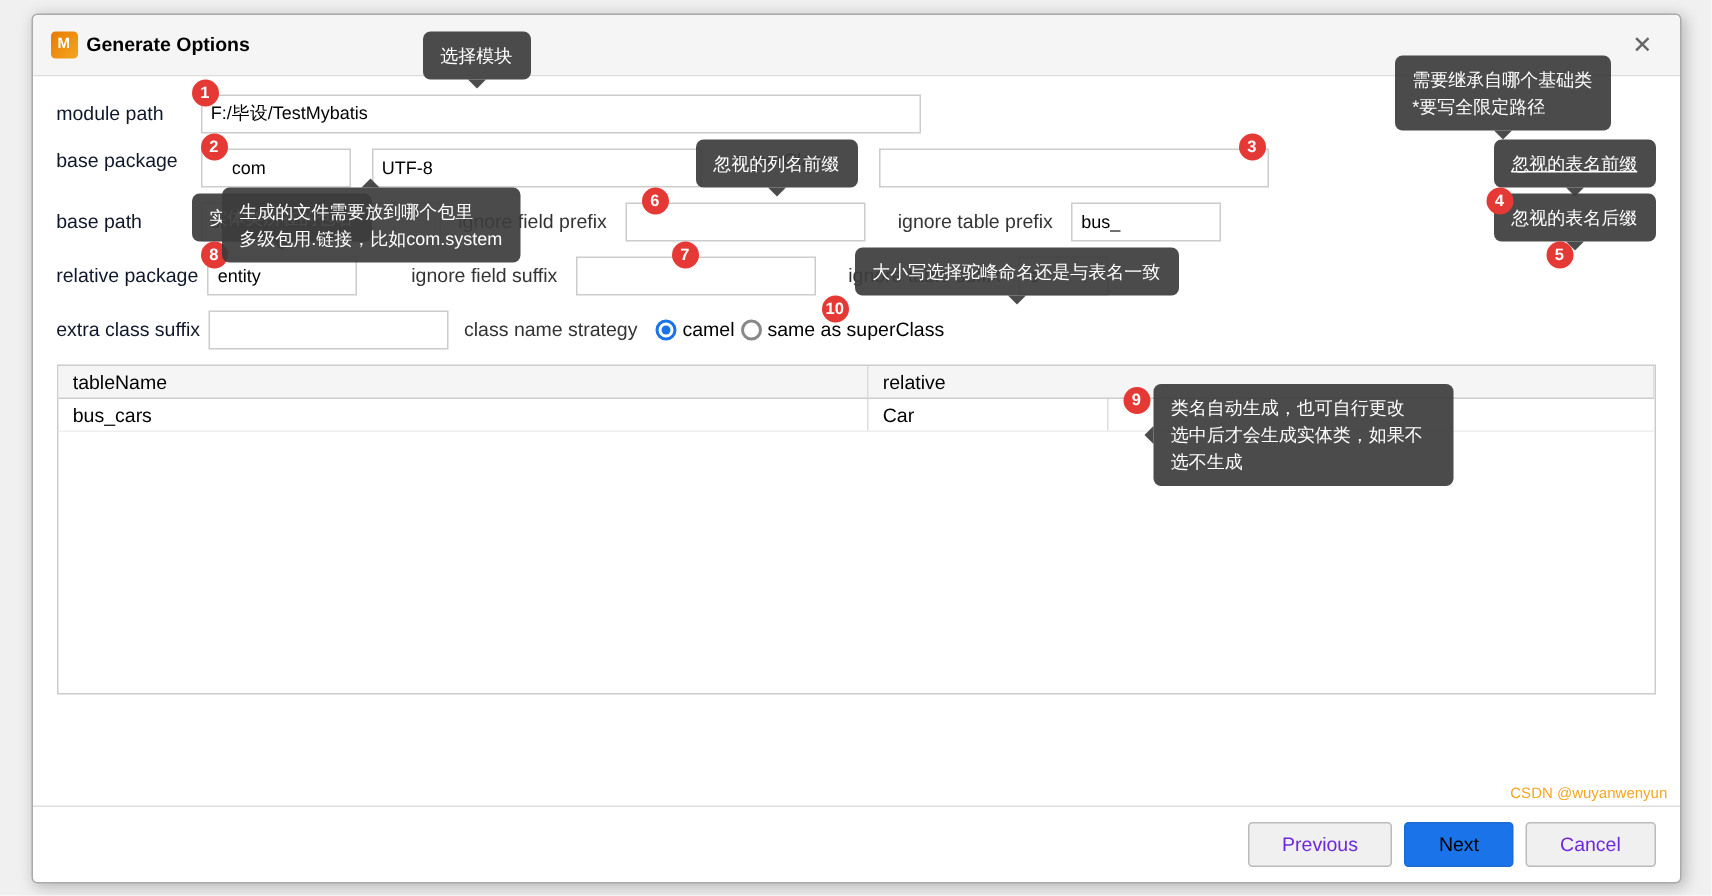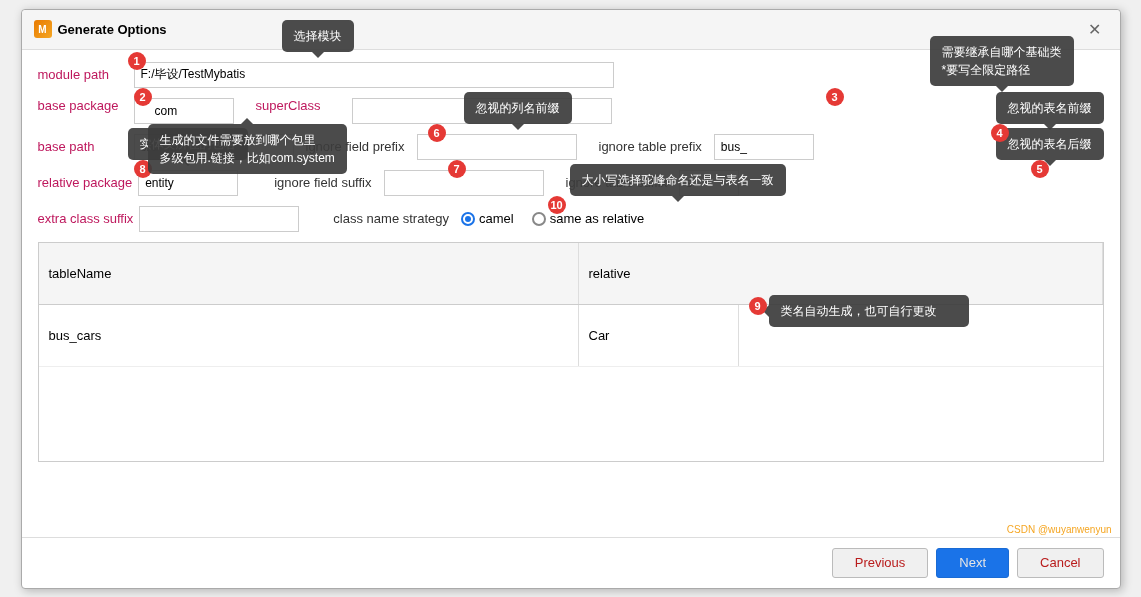--- a/index.html
+++ b/index.html
@@ -65,21 +65,21 @@
       position: relative;
     }
     .form-row {
       display: flex;
       align-items: center;
       margin-bottom: 10px;
       gap: 6px;
       position: relative;
     }
     .form-label {
-      color: #be185d;
+      color: #0f172a;
       min-width: 90px;
       font-size: 13px;
     }
     .form-input {
       border: 1px solid #ccc;
       padding: 3px 6px;
       font-size: 12px;
       height: 26px;
       background: #fff;
       outline: none;
@@ -94,21 +94,21 @@
       margin-top: 8px;
       flex: 1;
       min-height: 220px;
     }
     .table-header {
       display: flex;
       background: #f5f5f5;
       border-bottom: 1px solid #ccc;
     }
     .table-cell {
-      padding: 23px 10px;
+      padding: 3px 10px;
       font-size: 13px;
       border-right: 1px solid #ddd;
     }
     .table-cell-wide { width: 540px; }
     .table-cell-medium { flex: 1; }
     .table-row-data {
       display: flex;
       border-bottom: 1px solid #eee;
     }
     .tooltip-balloon {
@@ -171,31 +171,31 @@
     .btn {
       padding: 5px 22px;
       font-size: 13px;
       border-radius: 3px;
       cursor: pointer;
       height: 30px;
     }
     .btn-default {
       background: #f0f0f0;
       border: 1px solid #bbb;
-      color: #b91c1c;
+      color: #6d28d9;
     }
     .btn-primary {
       background: #1a73e8;
       border: 1px solid #1a6bd4;
-      color: #e5e5e5;
+      color: #000000;
     }
     .radio-group {
       display: flex;
       align-items: center;
-      gap: 18px;
+      gap: 4px;
     }
     .radio-item {
       display: flex;
       align-items: center;
       gap: 4px;
       cursor: pointer;
     }
     .radio-dot {
       width: 14px;
       height: 14px;
@@ -253,20 +253,21 @@
       <span class="form-label">base package</span>
       <input class="form-input" style="width: 100px; padding-left: 20px;" value="com">
 
       <span class="badge-circle" style="left:96px; top:-10px;">2</span>
 
       <div class="tooltip-balloon tooltip-top" style="top:26px; left:110px; z-index:200;">
         <div>生成的文件需要放到哪个包里</div>
         <div>多级包用.链接，比如com.system</div>
       </div>
 
+      <input class="form-input" style="width: 220px; margin-left: 8px;" value="UTF-8">
 
       <span class="form-label" style="margin-left:16px;">superClass</span>
       <input class="form-input" style="width: 260px;" value="">
 
       <span class="badge-circle" style="right:260px; top:-10px;">3</span>
 
       <div class="tooltip-balloon tooltip-bottom" style="top:-62px; right:30px;">
         <div>需要继承自哪个基础类</div>
         <div>*要写全限定路径</div>
       </div>
@@ -283,21 +284,21 @@
 
       <div class="tooltip-balloon tooltip-bottom" style="top:-42px; left:480px; transform:translateX(-50%);">
         <span>忽视的列名前缀</span>
       </div>
 
       <span class="section-label" style="margin-left:16px;">ignore table prefix</span>
       <input class="form-input" style="width: 100px;" value="bus_">
 
       <span class="badge-circle" style="right:95px; top:-10px;">4</span>
 
-      <div class="tooltip-balloon tooltip-bottom" style="top:-42px; right:0px;">
+      <div class="tooltip-balloon tooltip-bottom" style="top:-42px; right:0px;text-decoration:underline;">
         <span>忽视的表名前缀</span>
       </div>
     </div>
 
     <div class="form-row" style="position:relative;">
       <span class="form-label">relative package</span>
       <input class="form-input" style="width: 100px;" value="entity">
 
       <span class="badge-circle" style="left:96px; top:-10px;">8</span>
 
@@ -318,30 +319,30 @@
 
       <div class="tooltip-balloon tooltip-bottom" style="top:-42px; right:0px;">
         <span>忽视的表名后缀</span>
       </div>
     </div>
 
     <div class="form-row" style="position:relative;">
       <span class="form-label">extra class suffix</span>
       <input class="form-input" style="width: 160px;" value="">
 
-      <span class="section-label" style="margin-left:28px;">class name strategy</span>
+      <span class="section-label" style="margin-left:4px;">class name strategy</span>
 
       <div class="radio-group">
         <div class="radio-item">
           <div class="radio-dot selected"></div>
           <span>camel</span>
         </div>
         <div class="radio-item">
           <div class="radio-dot"></div>
-          <span>same as relative</span>
+          <span>same as superClass</span>
         </div>
       </div>
 
       <span class="badge-circle" style="left:510px; top:-10px;">10</span>
 
       <div class="tooltip-balloon tooltip-bottom" style="top:-42px; left:640px; transform:translateX(-50%);">
         <span>大小写选择驼峰命名还是与表名一致</span>
       </div>
     </div>
 
@@ -355,20 +356,21 @@
         </div>
       </div>
       <div class="table-row-data" style="position:relative;">
         <div class="table-cell table-cell-wide">bus_cars</div>
         <div class="table-cell" style="width:160px;">Car</div>
 
         <span class="badge-circle" style="left:710px; top:-8px;">9</span>
 
         <div class="tooltip-balloon tooltip-left" style="top:-10px; left:730px; width:200px; white-space:normal;">
           <div>类名自动生成，也可自行更改</div>
+          <div>选中后才会生成实体类，如果不选不生成</div>
         </div>
       </div>
     </div>
 
     <div class="watermark">CSDN @wuyanwenyun</div>
   </div>
 
   <div class="dialog-footer">
     <button class="btn btn-default">Previous</button>
     <button class="btn btn-primary">Next</button>

